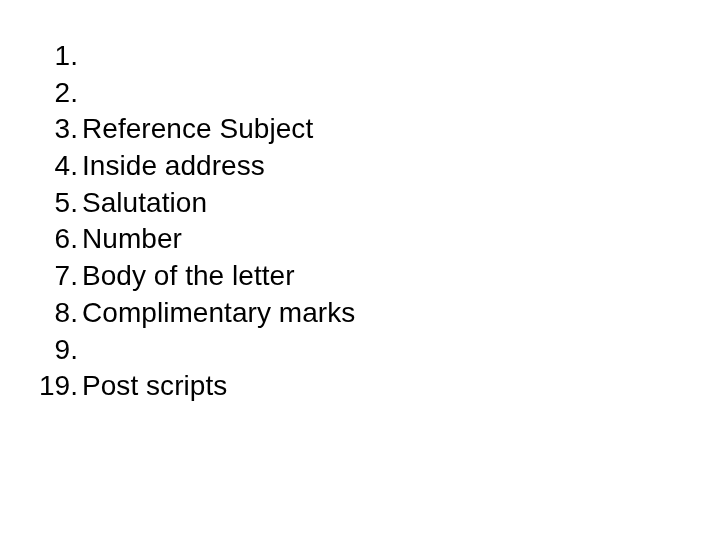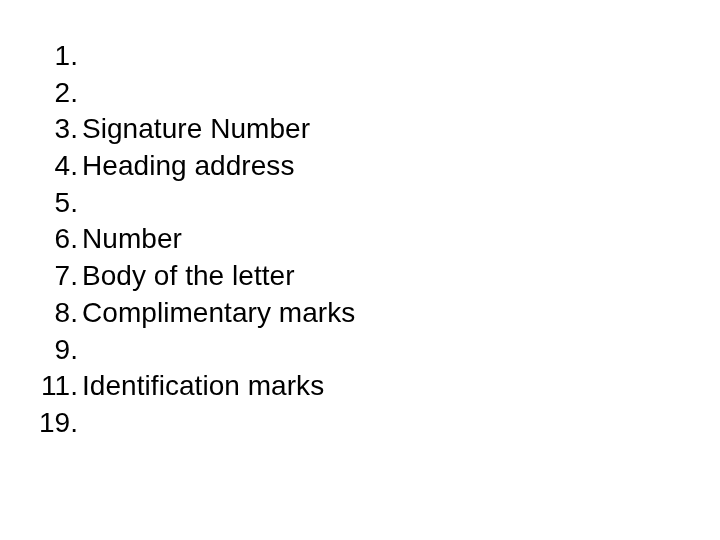--- a/index.html
+++ b/index.html
@@ -70,30 +70,31 @@
     <li class="list-item">
       <span class="item-marker">1.</span>
     </li>
 
     <li class="list-item">
       <span class="item-marker">2.</span>
     </li>
 
     <li class="list-item">
       <span class="item-marker">3.</span>
-      <span class="item-label">Signature Number</span>
+      <span class="item-label">Reference Subject</span>
     </li>
 
     <li class="list-item">
       <span class="item-marker">4.</span>
-      <span class="item-label">Heading address</span>
+      <span class="item-label">Inside address</span>
     </li>
 
     <li class="list-item">
       <span class="item-marker">5.</span>
+      <span class="item-label">Salutation</span>
     </li>
 
     <li class="list-item">
       <span class="item-marker">6.</span>
       <span class="item-label">Number</span>
     </li>
 
     <li class="list-item">
       <span class="item-marker">7.</span>
       <span class="item-label">Body of the letter</span>
@@ -102,24 +103,21 @@
     <li class="list-item">
       <span class="item-marker">8.</span>
       <span class="item-label">Complimentary marks</span>
     </li>
 
     <li class="list-item">
       <span class="item-marker">9.</span>
     </li>
 
 
-    <li class="list-item">
-      <span class="item-marker">11.</span>
-      <span class="item-label">Identification marks</span>
-    </li>
 
     <li class="list-item">
       <span class="item-marker">19.</span>
+      <span class="item-label">Post scripts</span>
     </li>
 
   </ol>
 
 </div>
 
 </body></html>

